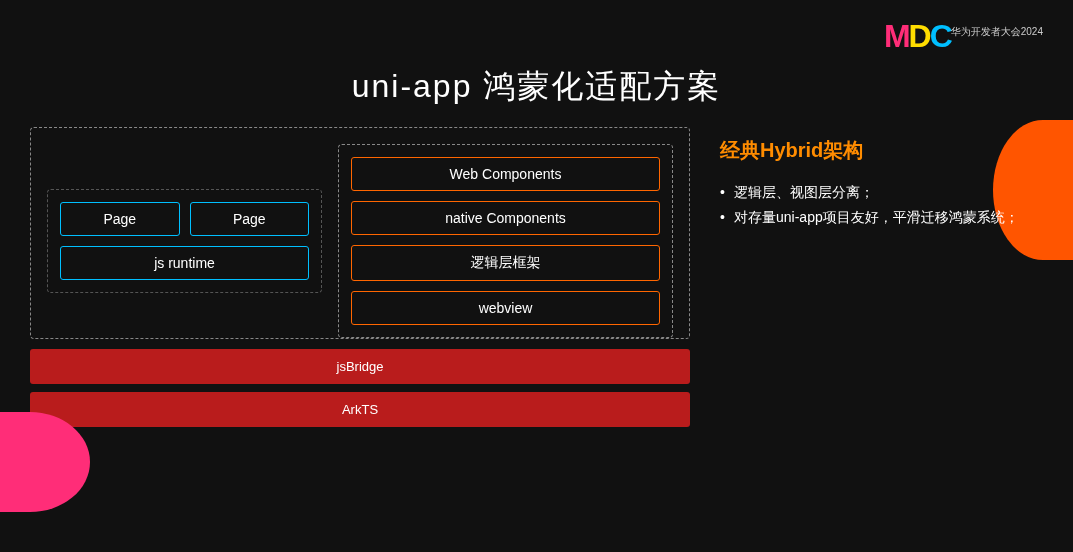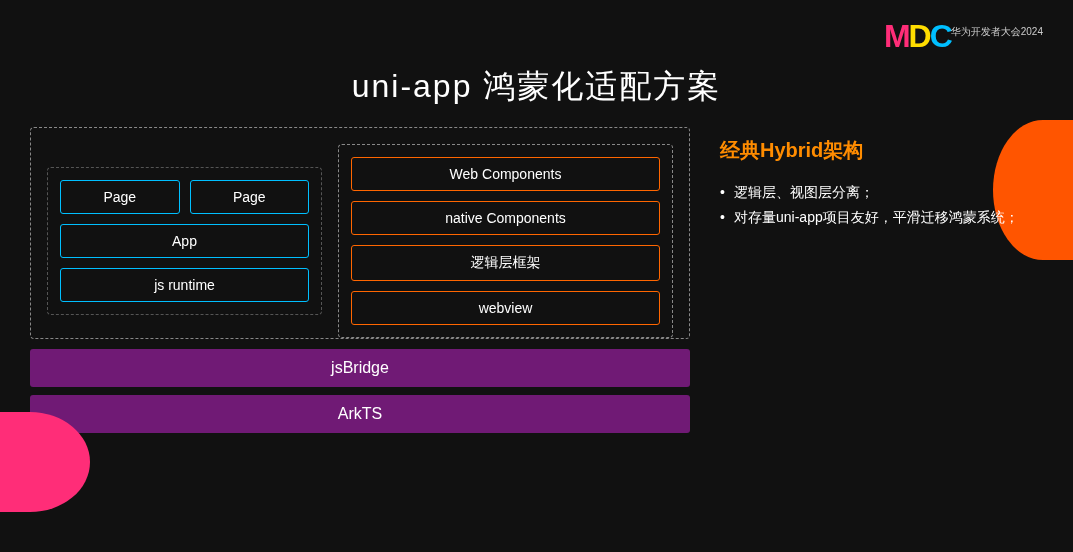--- a/index.html
+++ b/index.html
@@ -164,23 +164,23 @@
 
     
     .bottom-bars {
       display: flex;
       flex-direction: column;
       gap: 8px;
       padding-bottom: 16px;
     }
 
     .bottom-bar {
-      background: #701a75;
-      color: #ffffff;
-      font-size: 16px;
+      background: #b91c1c;
+      color: #ffffff;
+      font-size: 13px;
       text-align: center;
       padding: 10px;
       border-radius: 3px;
     }
 
     
     .info-panel {
       flex: 1;
       padding: 10px 0 0 10px;
     }
@@ -234,21 +234,20 @@
 <div class="content">
 
   <div class="diagram">
     <div class="outer-box">
 
       <div class="left-col">
         <div class="page-row">
           <div class="box page-box">Page</div>
           <div class="box page-box">Page</div>
         </div>
-        <div class="box full-width">App</div>
         <div class="box full-width">js runtime</div>
       </div>
 
       <div class="right-col">
         <div class="box orange-border full-width">Web Components</div>
         <div class="box orange-border full-width">native Components</div>
         <div class="box orange-border full-width">逻辑层框架</div>
         <div class="box orange-border full-width">webview</div>
       </div>
 

